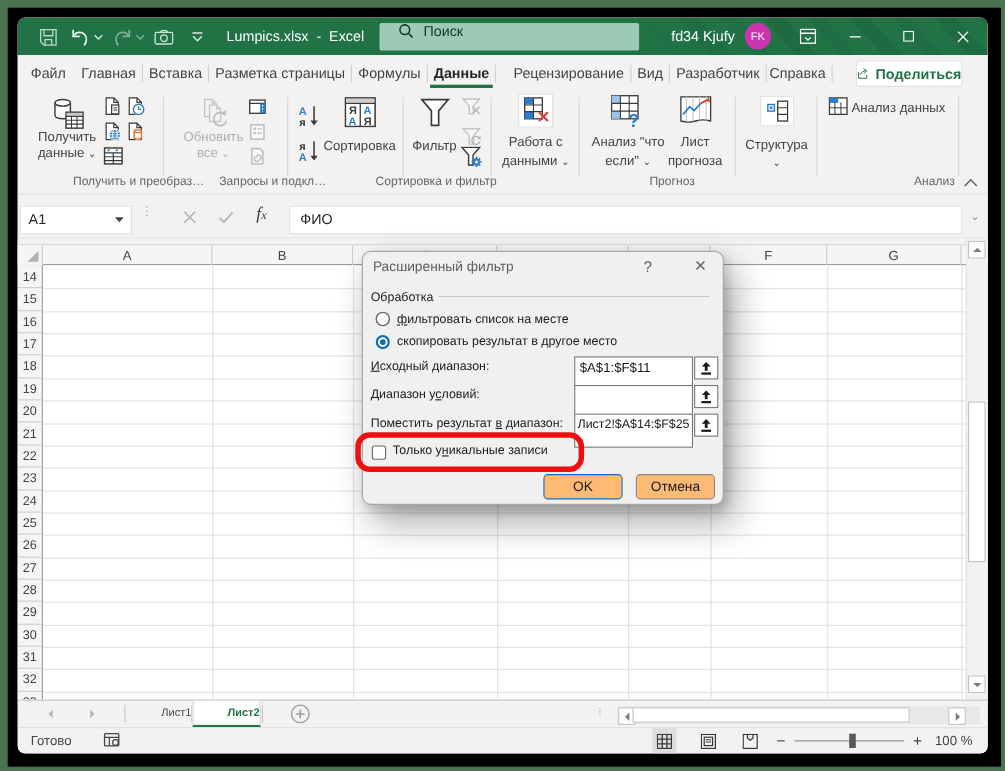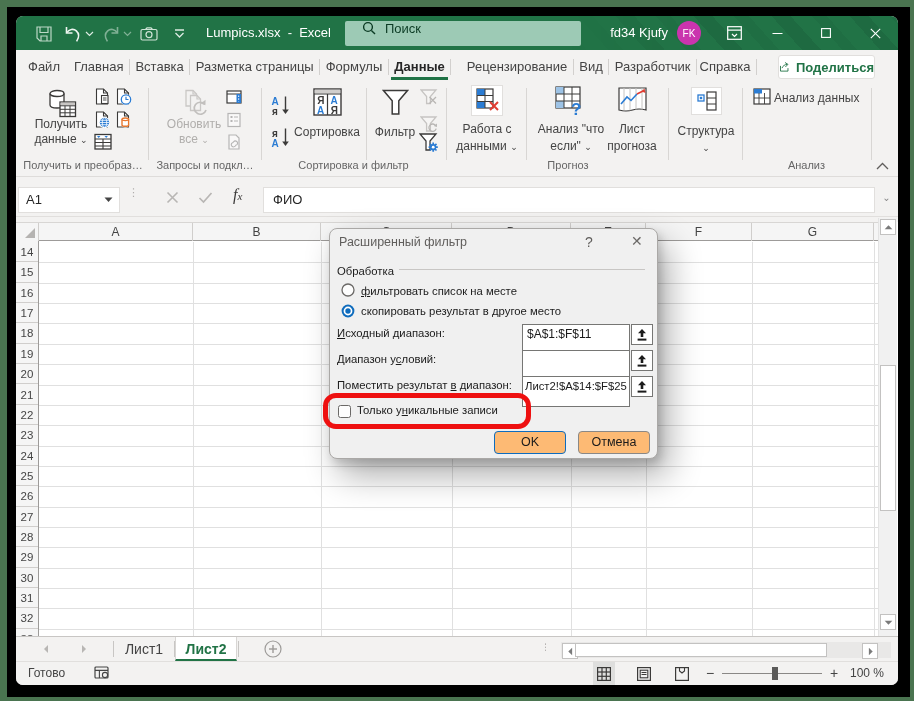--- a/index.html
+++ b/index.html
@@ -20,21 +20,21 @@
 
 #tabsrow{position:absolute;left:0;top:34px;width:100%;height:34px;background:#f3f2f1;display:flex;align-items:center;}
 .rtab{font-size:13px;color:#444;padding:0 5.5px;position:relative;height:34px;line-height:33px;}
 .rtab.active{font-weight:bold;color:#262626;}
 .rtab.active::after{content:"";position:absolute;left:2px;right:2px;bottom:4px;height:3px;background:#217346;}
 .tsep{width:1px;height:16px;background:#d2d0ce;}
 #share{position:absolute;left:762px;top:5px;width:97px;height:24px;background:#fff;border:1px solid #e1dfdd;border-radius:3px;display:flex;align-items:center;justify-content:center;color:#217346;font-weight:bold;font-size:13px;}
 
 #ribbon{position:absolute;left:0;top:68px;width:100%;height:93px;background:#f3f2f1;border-bottom:1px solid #dedcda;}
 .gsep{position:absolute;top:4px;height:72px;width:1px;background:#d8d6d4;}
-.glabel{position:absolute;top:75px;font-size:11px;color:#666;text-align:center;}
+.glabel{position:absolute;top:75px;font-size:11px;color:#666;text-align:center;margin-left:43px;}
 .bigbtn{position:absolute;top:2px;text-align:center;font-size:12px;color:#444;}
 .bigbtn .t1{margin-top:1px;line-height:14px;}
 .smicon{position:absolute;}
 .gray{color:#b0aeac;}
 
 #fbar{position:absolute;left:0;top:161px;width:100%;height:40px;background:#f3f2f1;border-bottom:1px solid #e1dfdd;}
 #namebox{position:absolute;left:2px;top:10px;width:102px;height:26px;background:#fff;border:1px solid #e1dfdd;font-size:13px;color:#262626;line-height:24px;padding-left:7px;}
 #fxfield{position:absolute;left:247px;top:10px;width:612px;height:26px;background:#fff;border:1px solid #e1dfdd;font-size:13px;color:#262626;line-height:24px;padding-left:9px;}
 #fbexp{position:absolute;left:861px;top:9px;width:19px;height:24px;background:#f3f2f1;color:#888;font-size:10px;text-align:center;line-height:24px;}
 
@@ -55,21 +55,21 @@
 #dlg .dclose{position:absolute;left:301px;top:4px;color:#6b6967;font-size:14px;}
 .dlbl{position:absolute;white-space:nowrap;font-size:11.3px;}
 .dinput{position:absolute;left:192px;width:108px;height:31px;background:#fff;border:1px solid #767674;font-size:12px;line-height:19px;padding-left:4px;white-space:nowrap;overflow:hidden;}
 .rngbtn{position:absolute;left:301px;width:22px;height:21px;background:#fff;border:1px solid #767674;display:flex;align-items:center;justify-content:center;}
 .dbtn{position:absolute;width:72px;height:23px;background:#fdba74;border:1px solid #8a8886;border-radius:4px;text-align:center;line-height:21px;font-size:12.5px;}
 #okbtn{left:164px;border:1.5px solid #0f6cbd;line-height:20px;}
 #cancelbtn{left:248px;}
 #redoval{position:absolute;left:-7px;top:164px;width:208px;height:35.5px;border:5.5px solid #ee1010;border-radius:13px;}
 
 #tabbar{position:absolute;left:0;top:620px;width:882px;height:25px;background:#f3f2f1;border-top:1px solid #c8c6c4;}
-.stab{position:absolute;top:0;height:24px;line-height:24px;font-size:14px;color:#444;text-align:center;}
+.stab{position:absolute;top:0;height:24px;line-height:24px;font-size:10px;color:#444;text-align:right;}
 #tabbar .active{background:#fff;color:#217346;font-weight:bold;border-bottom:2px solid #217346;border-left:1px solid #d8d6d4;border-right:1px solid #d8d6d4;}
 #hscroll{position:absolute;left:545px;top:4px;width:330px;height:17px;}
 
 #status{position:absolute;left:0;top:645px;width:882px;height:24px;background:#f3f2f1;border-top:1px solid #e1dfdd;color:#444;font-size:12px;}
 </style></head>
 <body>
 <div id="frame"></div>
 <div id="win">
   <div id="titlebar">
     <div id="tbpattern"></div>

